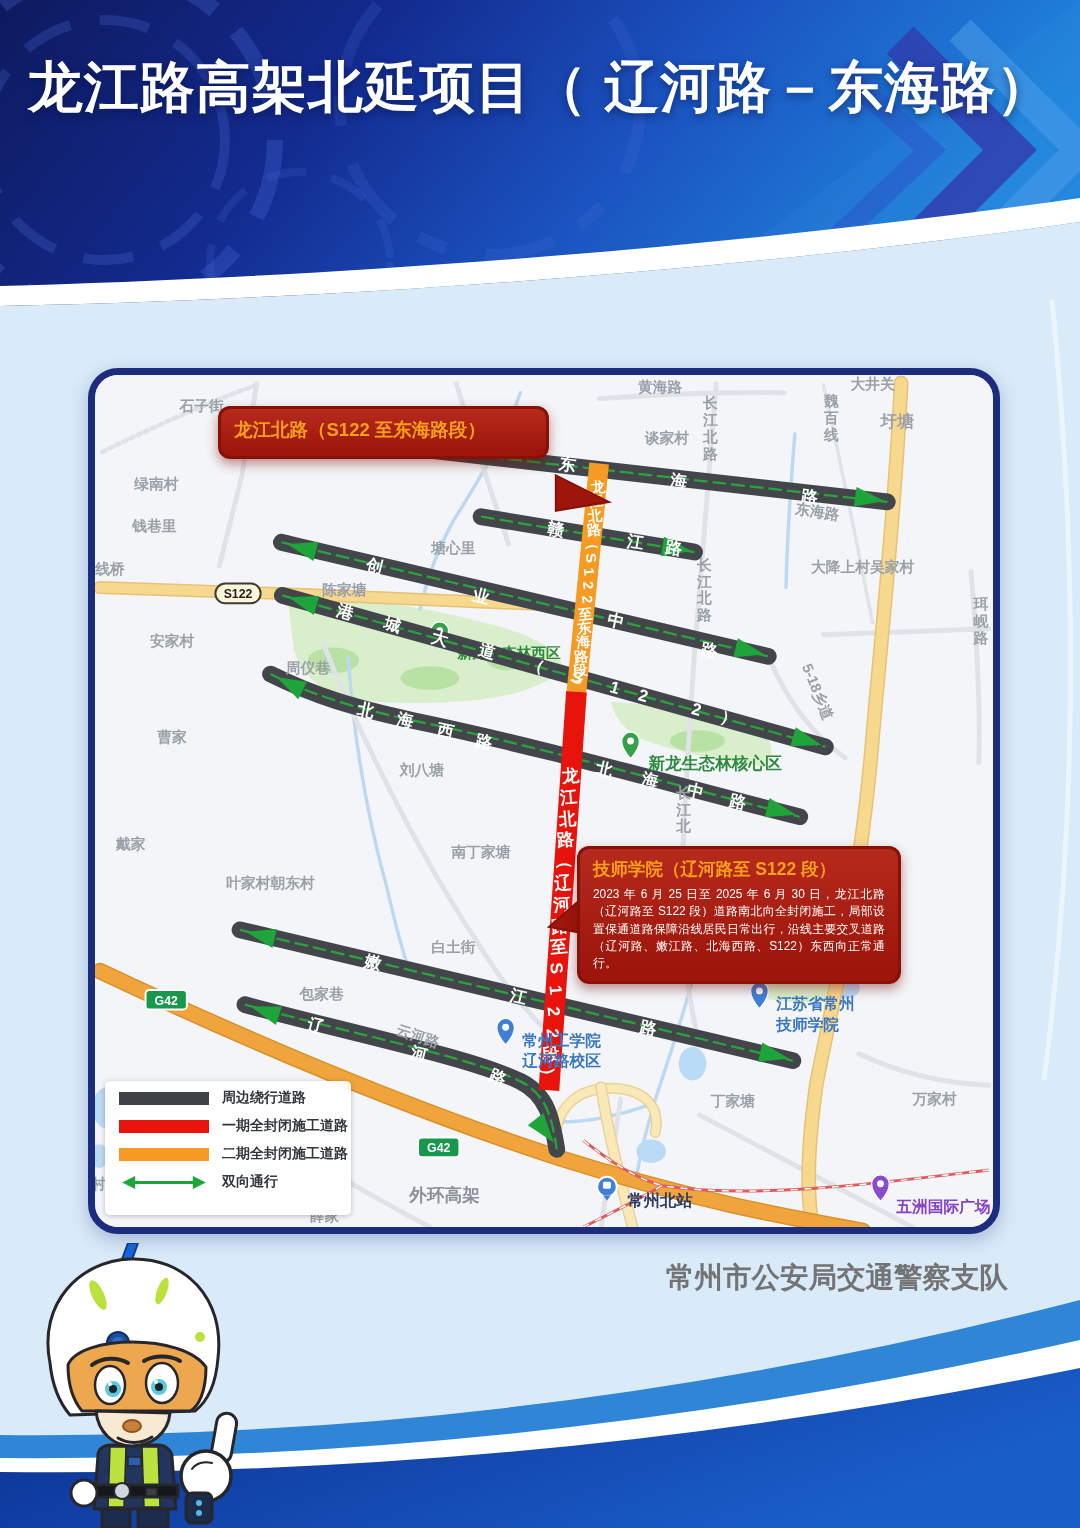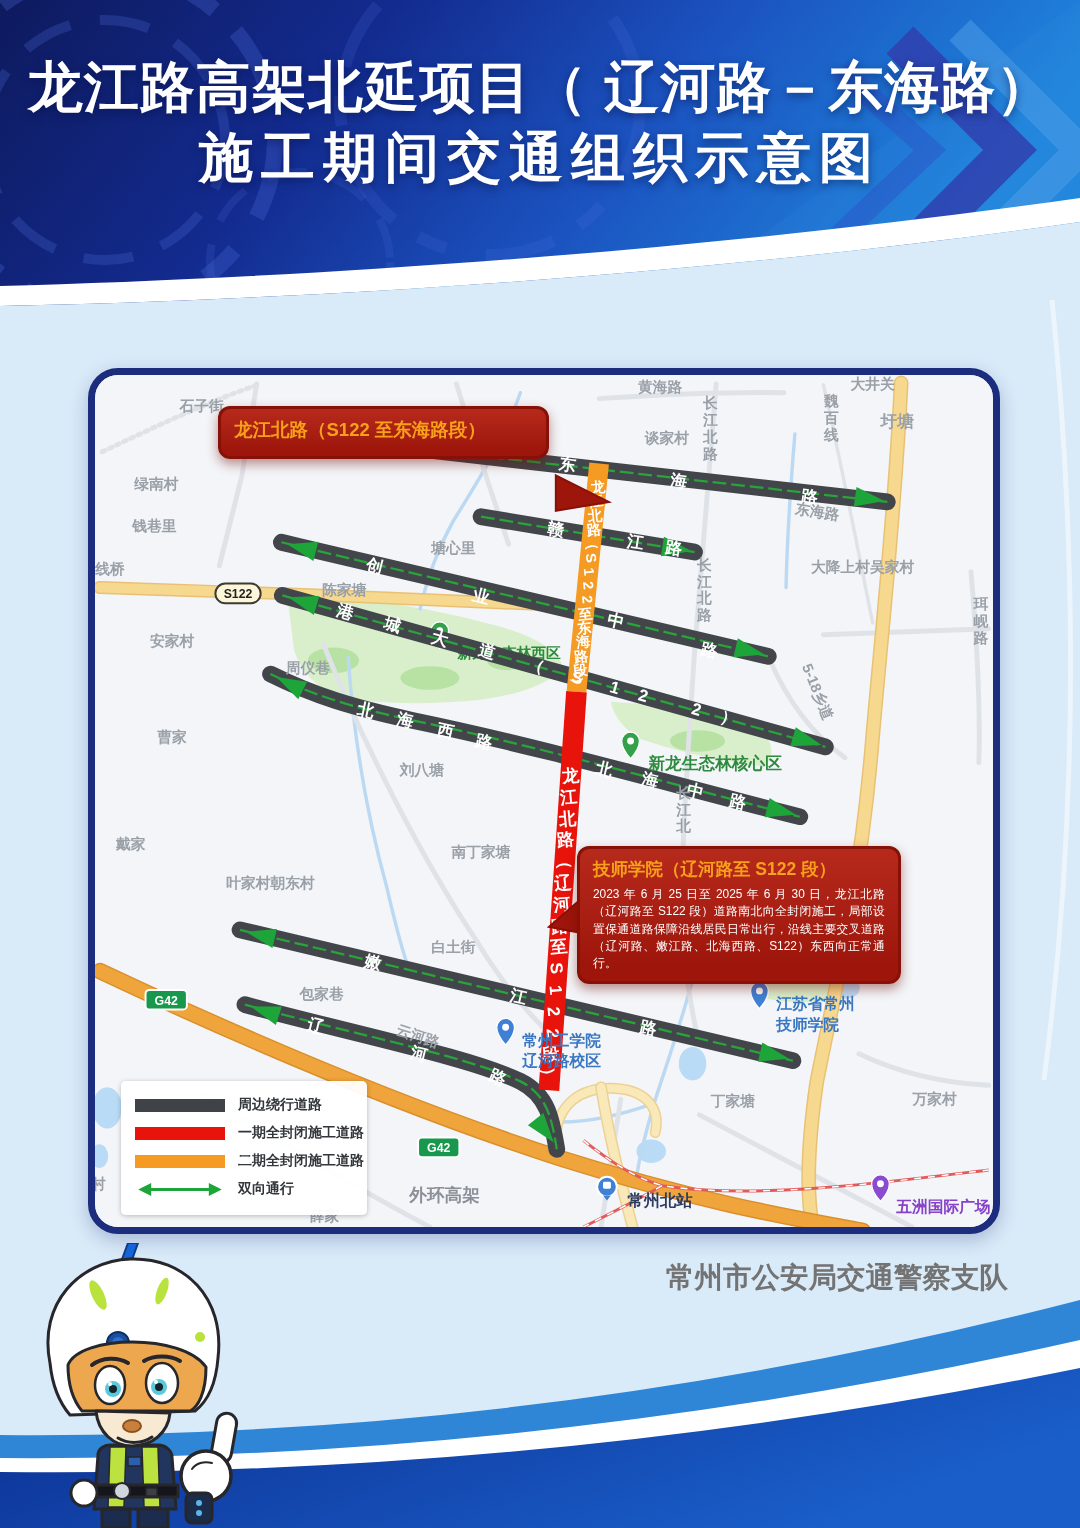--- a/index.html
+++ b/index.html
@@ -26,21 +26,21 @@
   .callout .c-body{text-align:justify;}
   #callout-phase2{left:218px;top:406px;width:331px;}
   #callout-phase2 .c-title{font-size:18.5px;}
   #callout-phase2 .c-body{font-size:12.1px;line-height:1.47;}
   #callout-phase1{left:577px;top:846px;width:324px;}
   #callout-phase1 .c-title{font-size:17.5px;}
   #callout-phase1 .c-body{font-size:11.9px;line-height:1.45;}
   
   #legend{left:105px;top:1081px;width:246px;height:134px;background:rgba(255,255,255,.94);
       border-radius:5px;z-index:5;box-shadow:0 1px 5px rgba(0,0,0,.25);
-      padding:13px 14px;box-sizing:border-box;margin-left:16px;}
+      padding:6px 14px;box-sizing:border-box;}
   .lg-row{display:flex;align-items:center;height:22px;margin-bottom:6px;}
   .lg-swatch{width:90px;height:13px;margin-right:13px;flex:0 0 auto;}
   .lg-label{font-size:14px;font-weight:700;color:#33363b;white-space:nowrap;}
   
   #footer{right:72px;top:1256px;text-align:right;z-index:3;color:#737373;font-weight:700;}
   #footer .f1{font-size:28.5px;line-height:1.5;}
   #footer .f2{font-size:28.5px;line-height:1.5;}
   
   #swoosh{left:0;top:1240px;z-index:2;}
   #mascot{left:10px;top:1243px;z-index:6;}
@@ -75,21 +75,20 @@
   <path d="M 0,286 C 300,278 700,252 1080,198 L 1080,222 C 700,276 300,300 0,306 Z" fill="#ffffff"></path>
   <path d="M 0,306 C 300,300 700,276 1080,222 L 1080,340 L 0,340 Z" fill="#d9eaf8"></path>
 </svg>
 
 <svg id="side-arc" class="abs" width="1080" height="1240" viewBox="0 0 1080 1240">
   <path d="M 1052,300 C 1078,560 1078,820 1044,1080" stroke="#ffffff" stroke-width="5" fill="none" opacity="0.5"></path>
 </svg>
 
 <div id="title-block" class="abs">
   <div class="t1">龙江路高架北延项目（ 辽河路－东海路）</div>
-  <div class="t2">施工期间交通组织示意图</div>
 </div>
 
 <div id="map-card" class="abs">
   <svg id="map-svg" viewBox="88 368 912 866">
       <g>
         <rect x="88" y="368" width="912" height="866" fill="#f3f5f8"></rect>
       </g>
       <g>
         <path d="M 284,600 Q 300,588 340,594 Q 420,602 500,624 Q 556,640 564,666 Q 540,690 480,698 Q 400,706 336,696 Q 300,680 290,648 Z" fill="#d9efcc"></path>
         <path d="M 612,700 Q 700,704 772,738 Q 780,754 768,766 Q 700,758 642,738 Q 616,722 612,700 Z" fill="#d9efcc"></path>

